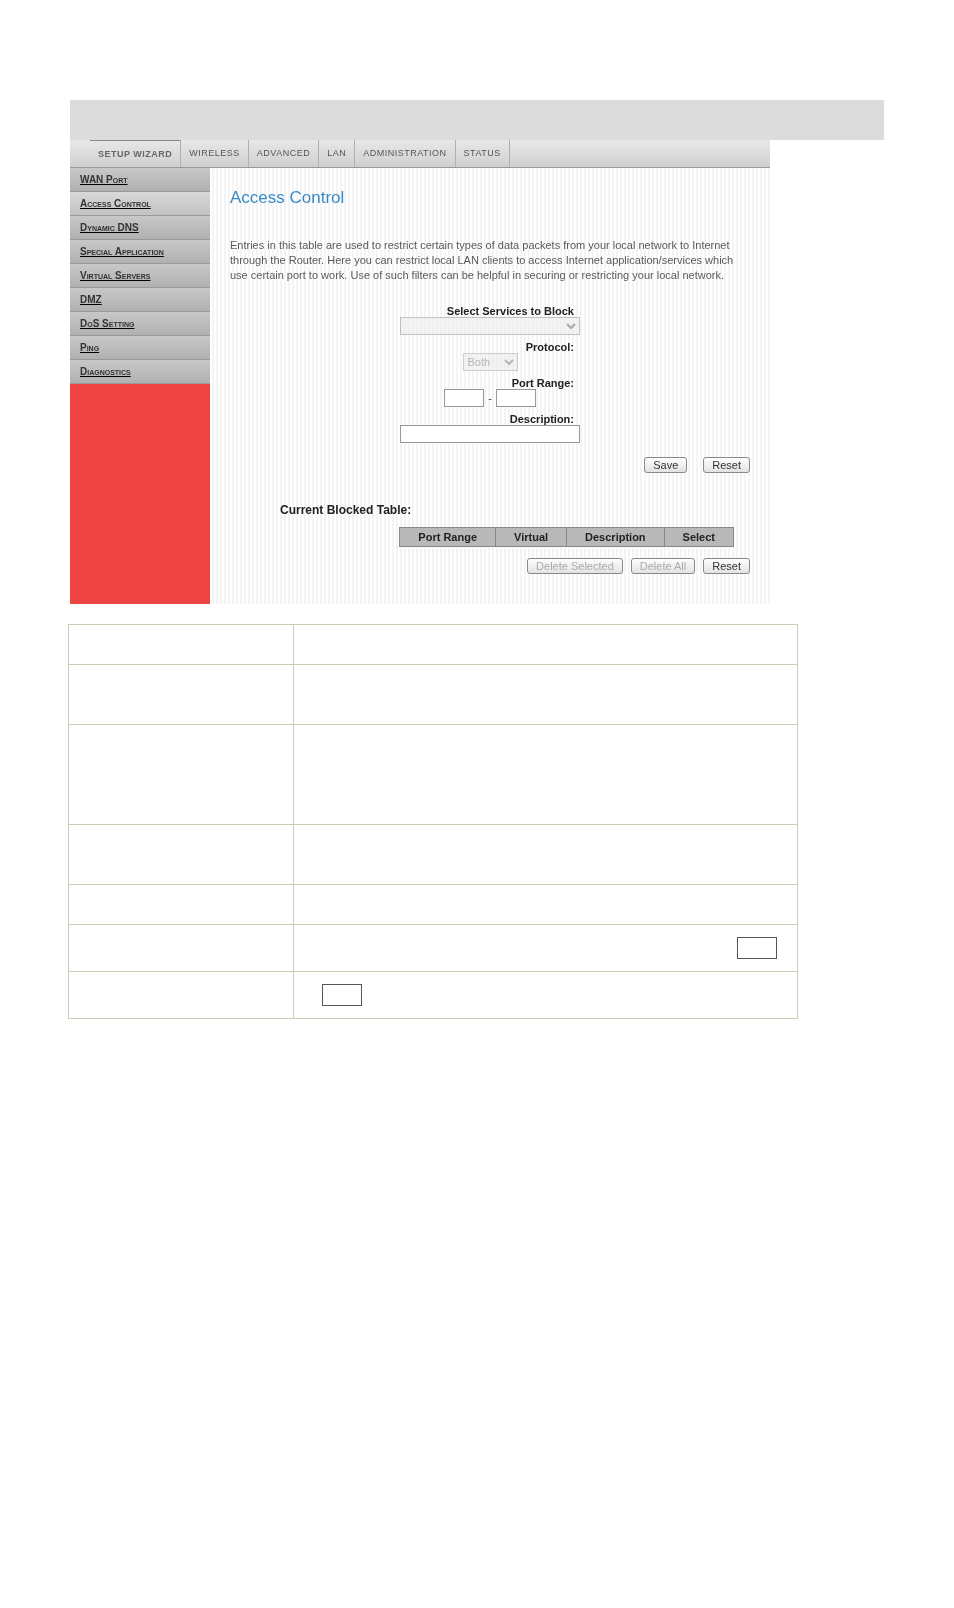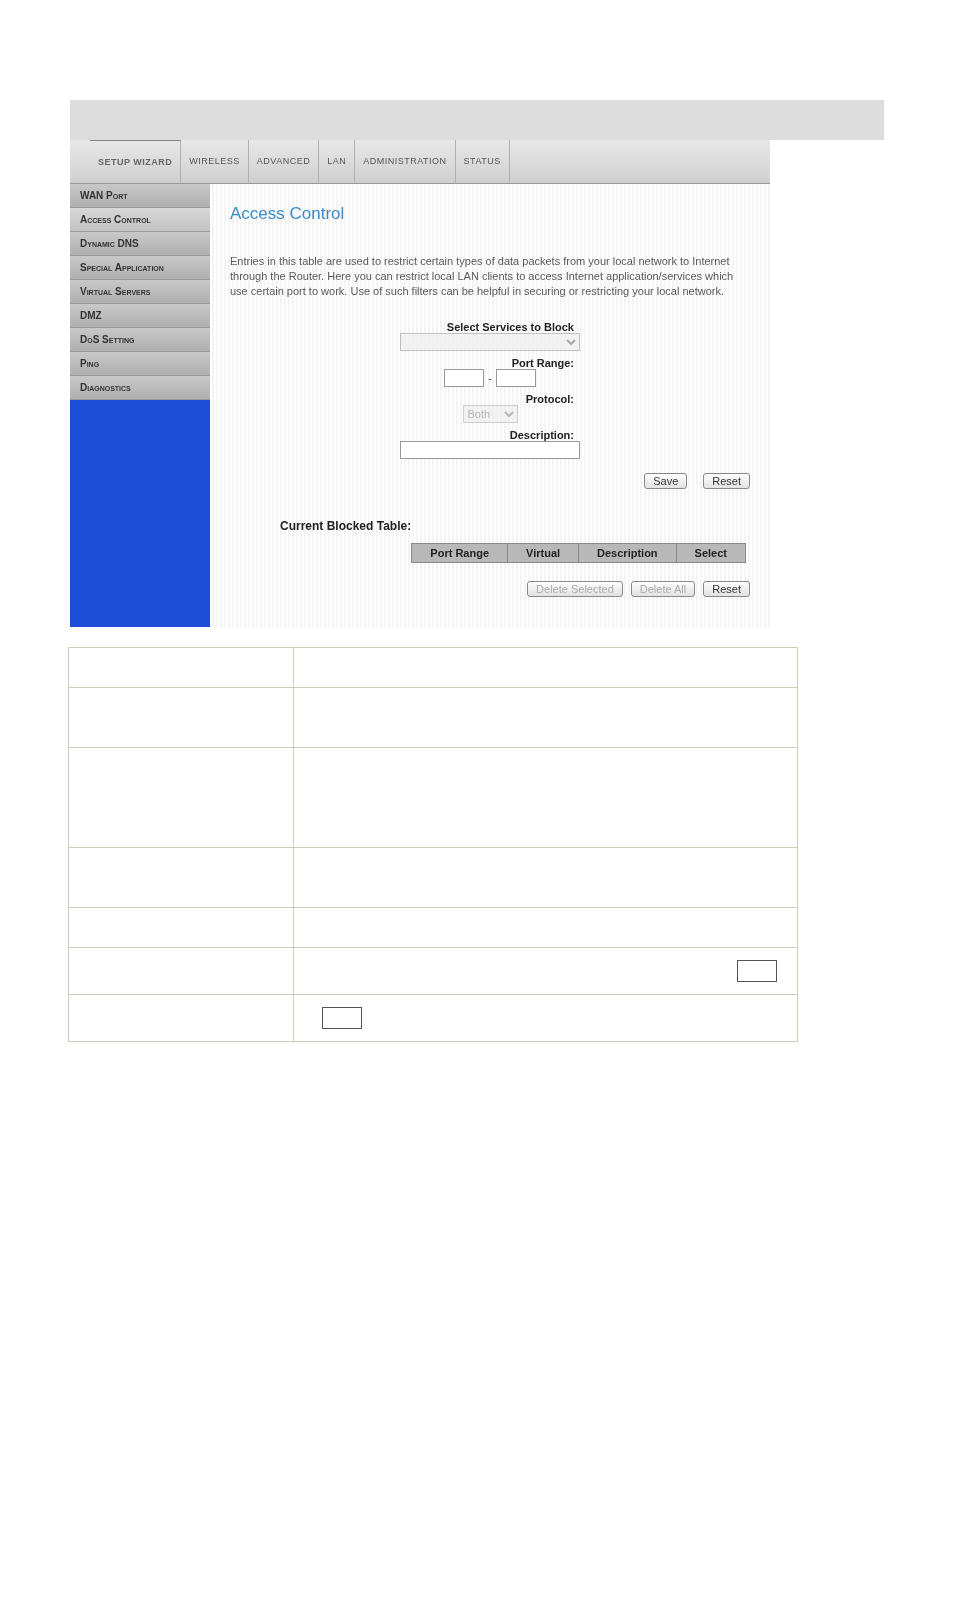--- a/index.html
+++ b/index.html
@@ -24,21 +24,21 @@
     .top-tabs {
       display: flex;
       background: linear-gradient(#e8e8e8, #cfcfcf);
       border-bottom: 1px solid #999;
       font-size: 9px;
       font-family: Verdana, sans-serif;
       letter-spacing: 0.5px;
       color: #555;
     }
     .top-tabs .tab {
-      padding: 16px 8px;
+      padding: 8px 8px;
       border-right: 1px solid #b0b0b0;
       cursor: pointer;
       text-transform: uppercase;
     }
     .top-tabs .tab.spacer-left {
       width: 20px;
       border-right: none;
       padding: 0;
     }
     .top-tabs .tab.tab-setup {
@@ -50,21 +50,22 @@
       flex: 1;
       background-image: radial-gradient(#bbb 0.5px, transparent 0.5px);
       background-size: 4px 4px;
       border-right: none;
     }
     .content-row {
       display: flex;
     }
     .sidebar {
       width: 140px;
-      background: #1d4ed8;
+      background: #ef4444;
+      text-decoration: underline;
     }
     .sidebar-item {
       font-size: 10px;
       font-family: Verdana, sans-serif;
       font-weight: bold;
       font-variant: small-caps;
       padding: 6px 10px;
       border-bottom: 1px solid #999;
       color: #333;
       background: linear-gradient(#c8c8c8, #b0b0b0);
@@ -158,35 +159,35 @@
     }
     .blocked-label {
       font-weight: bold;
       color: #222;
       font-size: 12px;
       margin: 12px 0 10px 50px;
     }
     .blocked-table {
       border-collapse: collapse;
       margin-left: auto;
-      margin-right: 4px;
+      margin-right: 16px;
     }
     .blocked-table th {
       background: #b8b8b8;
       color: #222;
       font-weight: bold;
       font-size: 11px;
       border: 1px solid #888;
       padding: 3px 18px;
     }
     .button-row2 {
       display: flex;
       justify-content: flex-end;
       gap: 8px;
-      margin: 18px 0 10px 0;
+      margin: 11px 0 10px 0;
     }
     .enable-row {
       text-align: center;
       margin-bottom: 10px;
       color: #444;
     }
     .enable-row input { vertical-align: middle; margin-right: 4px; }
     
     .desc-table {
       margin: 20px 68px 0 68px;
@@ -256,34 +257,34 @@
 
 
         <div class="form-row">
           <div class="form-label">Select Services to Block</div>
           <div class="form-control-cell">
             <select class="svc-select" disabled=""></select>
           </div>
         </div>
 
         <div class="form-row">
+          <div class="form-label">Protocol:</div>
+          <div class="form-control-cell">
+            <select class="proto-select" disabled="">
+              <option>Both</option>
+            </select>
+          </div>
+        </div>
+
+        <div class="form-row">
           <div class="form-label">Port Range:</div>
           <div class="form-control-cell">
             <input type="text" class="port-input" style="">
             <span>-</span>
             <input type="text" class="port-input" style="">
-          </div>
-        </div>
-
-        <div class="form-row">
-          <div class="form-label">Protocol:</div>
-          <div class="form-control-cell">
-            <select class="proto-select" disabled="">
-              <option>Both</option>
-            </select>
           </div>
         </div>
 
         <div class="form-row">
           <div class="form-label">Description:</div>
           <div class="form-control-cell">
             <input type="text" class="desc-input" style="">
           </div>
         </div>
 

